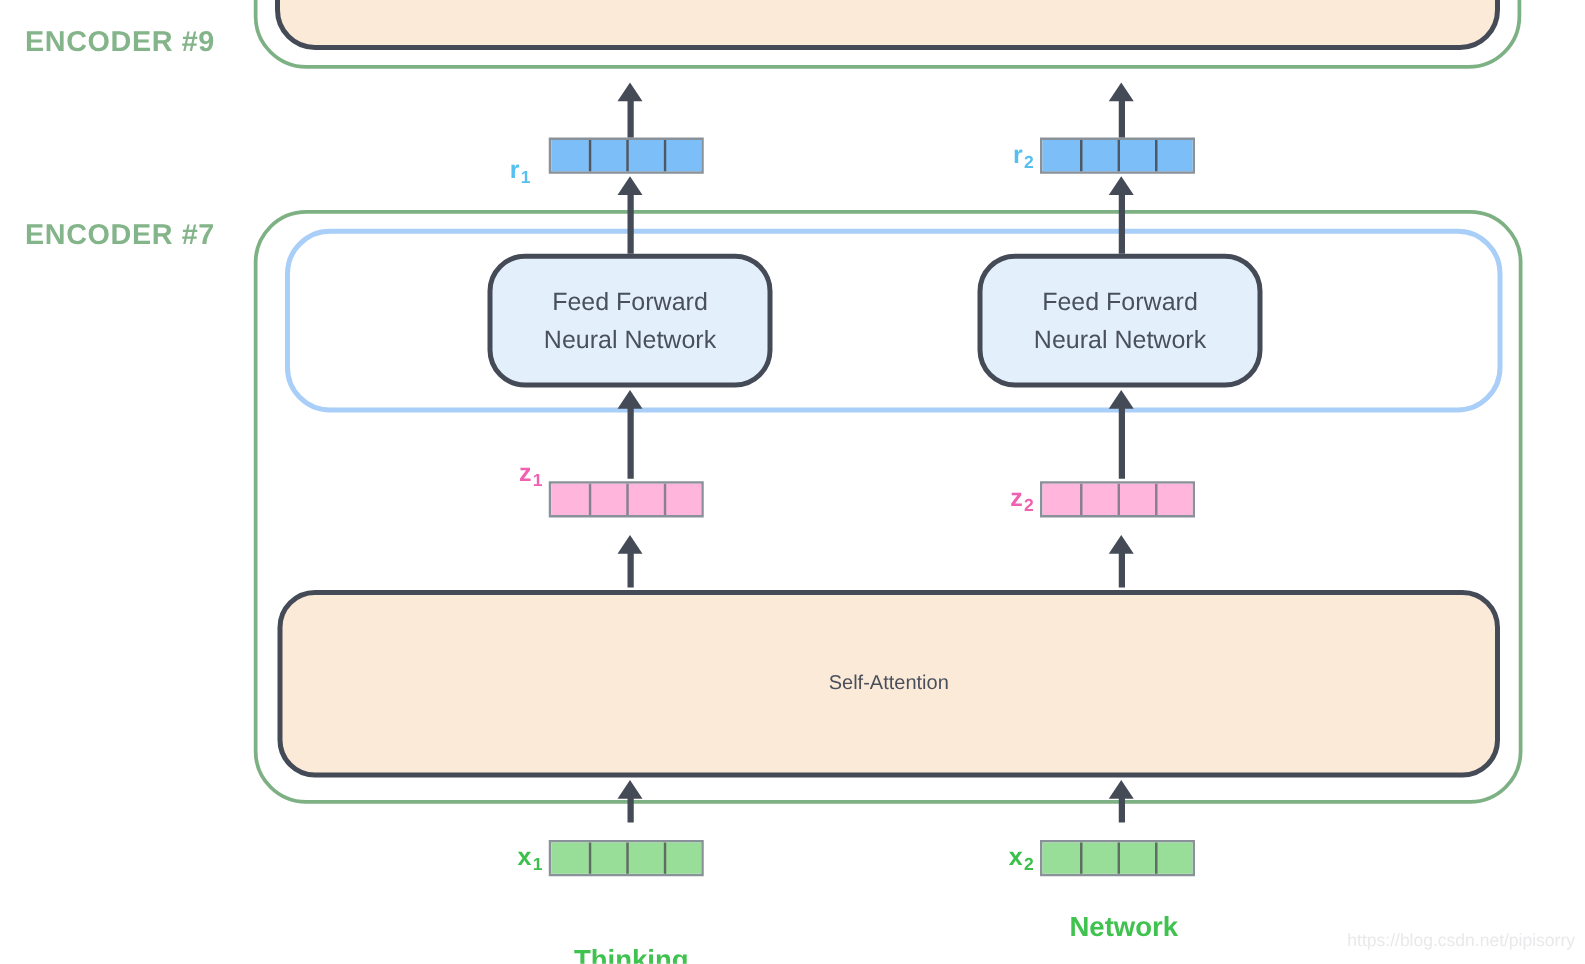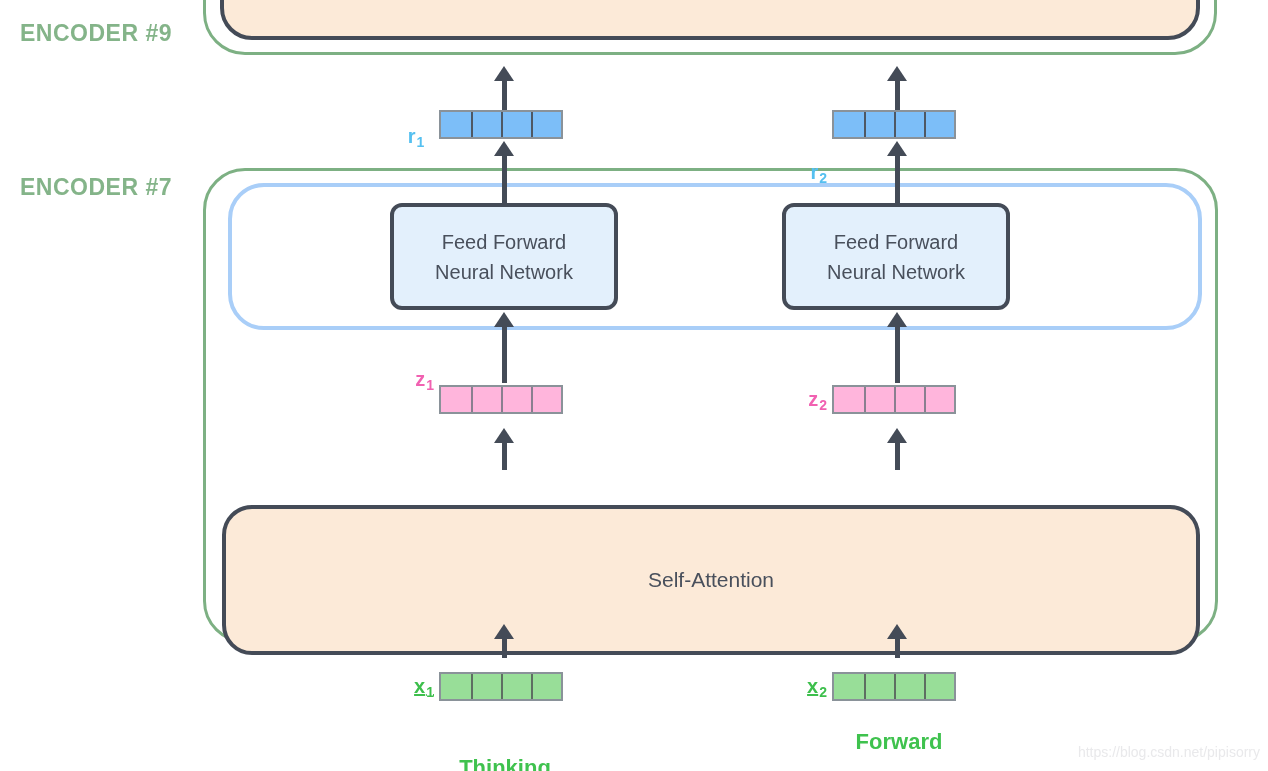--- a/index.html
+++ b/index.html
@@ -34,23 +34,22 @@
     display: flex;
     align-items: center;
     justify-content: center;
     color: var(--text-dark);
   }
   .block.ffnn {
     background: var(--ffnn-fill);
     font-size: 20px;
     line-height: 30px;
     text-align: center;
-    border-radius: 12px;
-  }
-  .block.attn { font-size: 21px; margin-top: 33px; }
+  }
+  .block.attn { font-size: 16px; }
 
   
   .enc-label {
     position: absolute;
     left: 20px;
     font-size: 23px;
     font-weight: 700;
     letter-spacing: 0.5px;
     color: var(--green-text);
   }
@@ -73,21 +72,21 @@
     position: absolute;
     width: 36px;
     text-align: right;
     font-size: 20px;
     font-weight: 700;
     line-height: 30px;
   }
   .veclabel .sub { font-size: 14px; position: relative; top: 4px; margin-left: 1px; }
   .veclabel.blue  { color: var(--label-blue); }
   .veclabel.pink  { color: var(--label-pink); }
-  .veclabel.green { color: var(--label-green); text-decoration: underline; }
+  .veclabel.green { color: var(--label-green); }
 
   
   .word {
     position: absolute;
     width: 200px;
     text-align: center;
     font-size: 22px;
     font-weight: 700;
     color: var(--word-green);
   }
@@ -145,21 +144,21 @@
   <span>Self-Attention</span>
 </div>
 
 <span class="veclabel blue" style="left:398px; top:121px;text-align:center;"><span>r</span><span class="sub">1</span></span>
 <div class="vec blue" style="left:439px; top:110px;">
   <div class="cell"></div>
     <div class="cell"></div>
     <div class="cell"></div>
     <div class="cell"></div>
 </div>
-<span class="veclabel blue" style="left:791px; top:109px;margin-top:48px;"><span>r</span><span class="sub">2</span></span>
+<span class="veclabel blue" style="left:791px; top:109px;"><span>r</span><span class="sub">2</span></span>
 <div class="vec blue" style="left:832px; top:110px;">
   <div class="cell"></div>
     <div class="cell"></div>
     <div class="cell"></div>
     <div class="cell"></div>
 </div>
 
 <span class="veclabel pink" style="left:398px; top:364px;"><span>z</span><span class="sub">1</span></span>
 <div class="vec pink" style="left:439px; top:385px;">
   <div class="cell"></div>
@@ -184,21 +183,21 @@
 </div>
 <span class="veclabel green" style="left:791px; top:671px;"><span>x</span><span class="sub">2</span></span>
 <div class="vec green" style="left:832px; top:672px;">
   <div class="cell"></div>
     <div class="cell"></div>
     <div class="cell"></div>
     <div class="cell"></div>
 </div>
 
 <div class="word" style="left:405px; top:755px;">Thinking</div>
-<div class="word" style="left:799px; top:729px;">Forward</div>
+<div class="word" style="left:799px; top:729px;">Network</div>
 
 <div class="arrow" style="left:494px; top:66px;  height:44px;">
     <div class="head"></div>
     <div class="shaft"></div>
   </div>
 <div class="arrow" style="left:494px; top:141px; height:62px;">
     <div class="head"></div>
     <div class="shaft"></div>
   </div>
 <div class="arrow" style="left:494px; top:312px; height:71px;">

